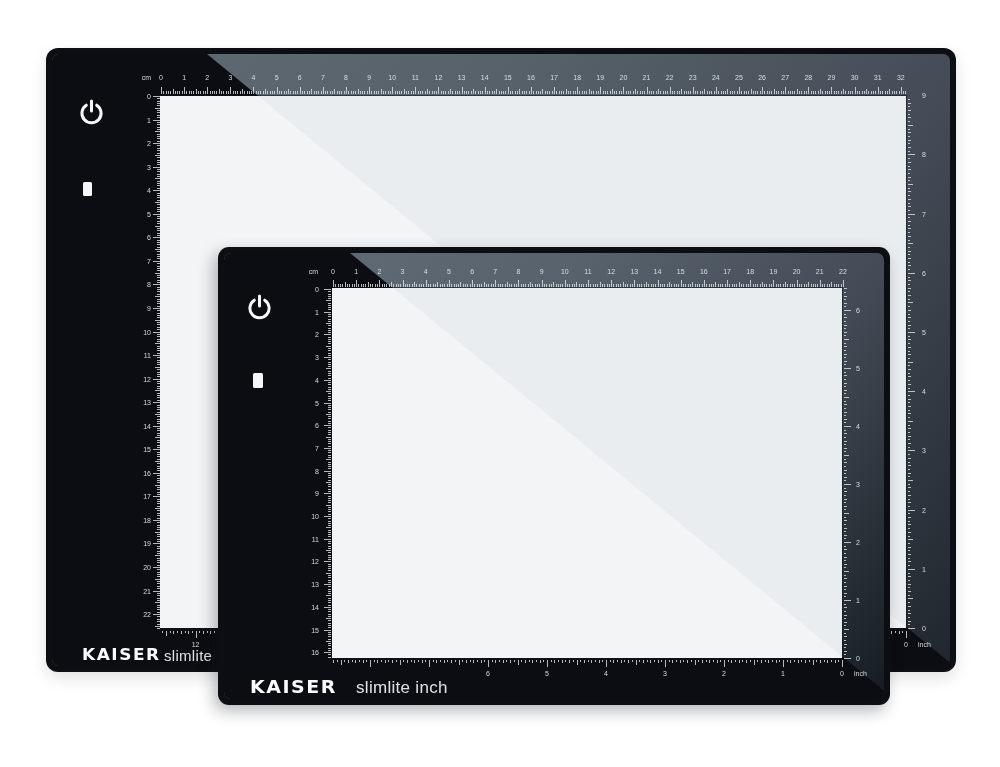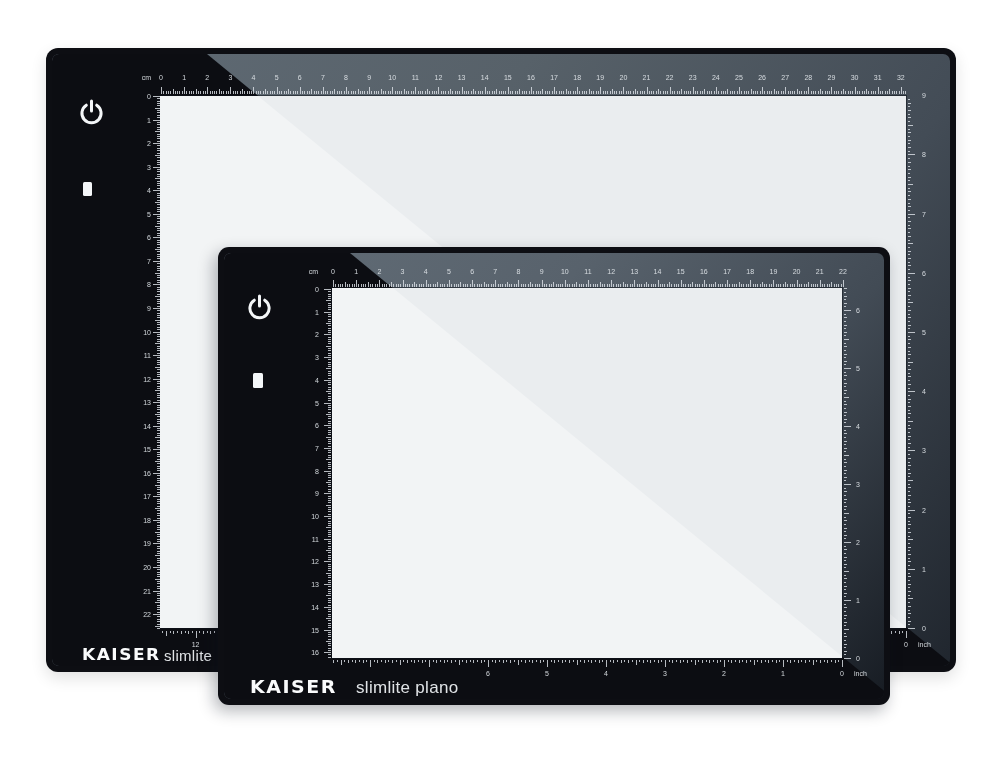--- a/index.html
+++ b/index.html
@@ -1754,16 +1754,16 @@
     <div class="unit unit-cm">cm</div>
     <div class="unit unit-inch">inch</div>
     <button class="power" aria-label="power">
       <svg width="27" height="31" viewBox="0 0 27 31" fill="none">
         <path d="M13.5 3v10" stroke="#f4f6f8" stroke-width="3" stroke-linecap="round"></path>
         <path d="M8.3 7.2a9.6 9.6 0 1 0 10.4 0" stroke="#f4f6f8" stroke-width="3" fill="none" stroke-linecap="round"></path>
       </svg>
     </button>
     <div class="indicator"></div>
     <span class="brand">KAISER</span>
-    <span class="model">slimlite plano</span>
+    <span class="model">slimlite inch</span>
   </section>
 
 </div>
 
 </body></html>

